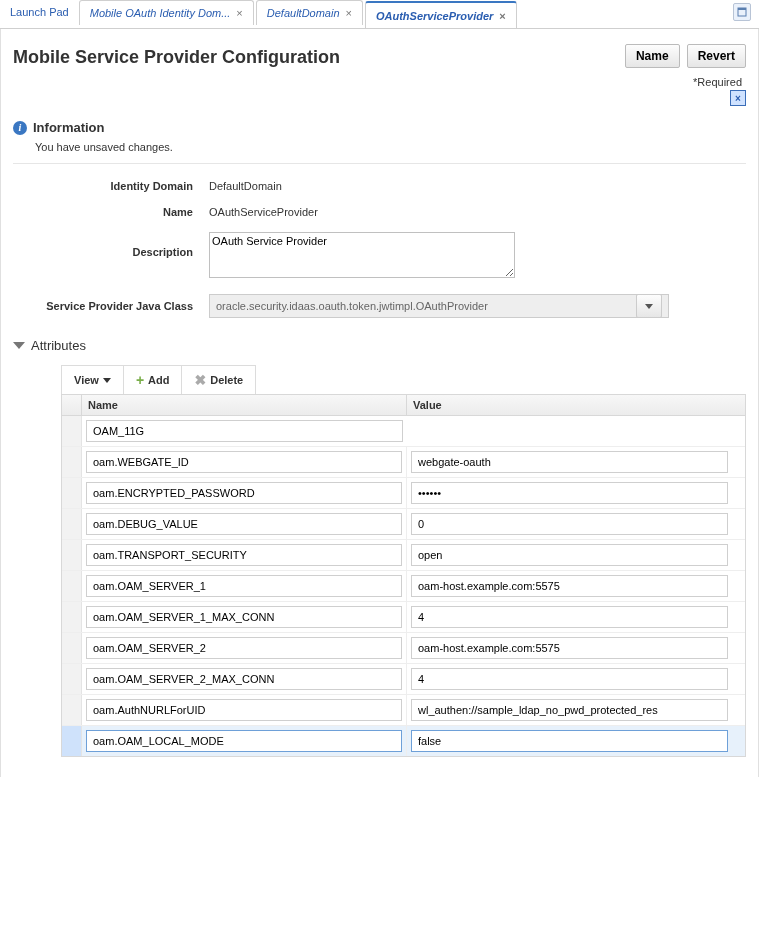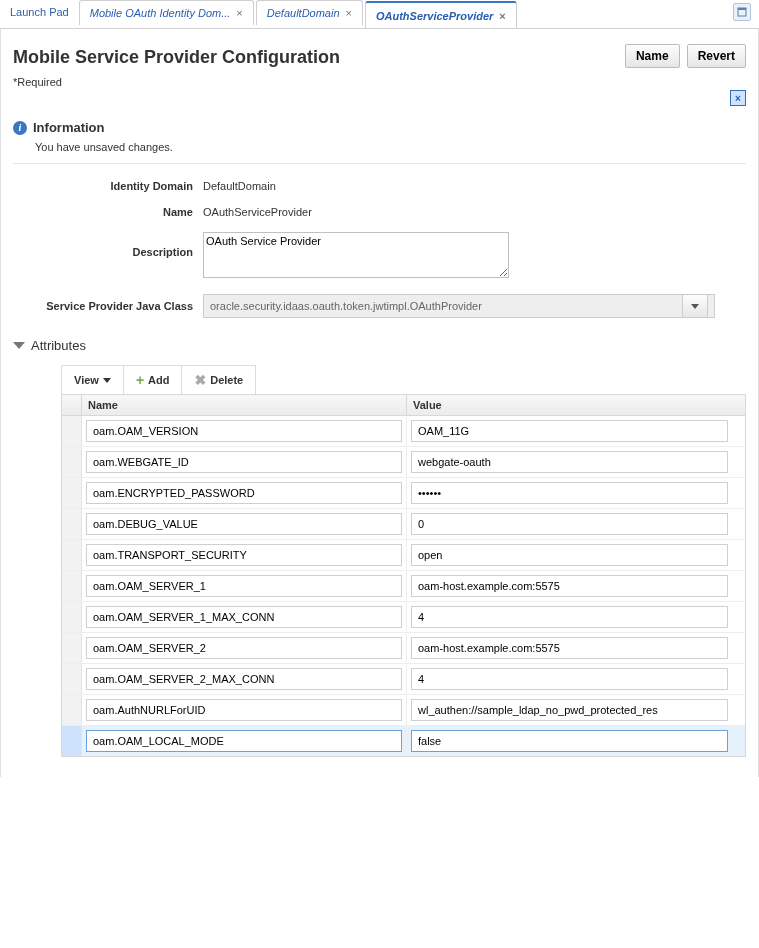--- a/index.html
+++ b/index.html
@@ -88,22 +88,23 @@
     background: linear-gradient(#fdfdfd, #e6e6e6);
     border: 1px solid #bbb;
     border-radius: 2px;
     padding: 4px 10px;
     font-weight: bold;
     font-size: 12px;
     margin-left: 4px;
     cursor: pointer;
   }
   .required-note {
+    text-align: right;
     font-size: 11px;
-    margin: 4px 14px 2px 0;
+    margin: 4px 4px 2px 0;
   }
   .close-blue {
     text-align: right;
   }
   .close-blue span {
     display: inline-flex;
     width: 14px; height: 14px;
     border: 1px solid #3a6db8;
     background: #cfe2ff;
     align-items: center;
@@ -130,35 +131,35 @@
   .info-msg { margin: 6px 0 0 22px; }
 
   
   .form {
     margin-top: 16px;
   }
   .form-row {
     display: grid;
     grid-template-columns: 180px 1fr;
     align-items: center;
-    column-gap: 10px;
+    column-gap: 16px;
     margin-bottom: 14px;
   }
   .form-row.top-align { align-items: flex-start; }
   .form-label { text-align: right; font-weight: bold; }
   .form-value { }
   textarea.desc {
     width: 300px; height: 40px;
     border: 1px solid #c0c0c0;
     font-family: inherit; font-size: 11px;
     resize: both;
   }
   .select-like {
     display: flex; align-items: center;
-    width: 512px; height: 24px;
+    width: 460px; height: 24px;
     background: #eee;
     border: 1px solid #ccc;
     padding: 11px 6px;
     color: #666;
     box-sizing: border-box;
   }
   .select-like .dd-btn {
     margin-left: auto;
     width: 24px; height: 22px;
     background: linear-gradient(#fdfdfd,#e6e6e6);
@@ -363,21 +364,20 @@
 
   <div class="attr-table">
     <div class="attr-head-row">
       <div></div>
       <div>Name</div>
       <div>Value</div>
     </div>
     <div id="attr-rows">
         <div class="attr-row">
           <div class="handle"></div>
-          <div class="cell"><input value="oam.OAM_VERSION" style=""></div>
           <div class="cell"><input value="OAM_11G" style=""></div>
         </div>
         <div class="attr-row">
           <div class="handle"></div>
           <div class="cell"><input value="oam.WEBGATE_ID" style=""></div>
           <div class="cell"><input value="webgate-oauth" style=""></div>
         </div>
         <div class="attr-row">
           <div class="handle"></div>
           <div class="cell"><input value="oam.ENCRYPTED_PASSWORD" style=""></div>

